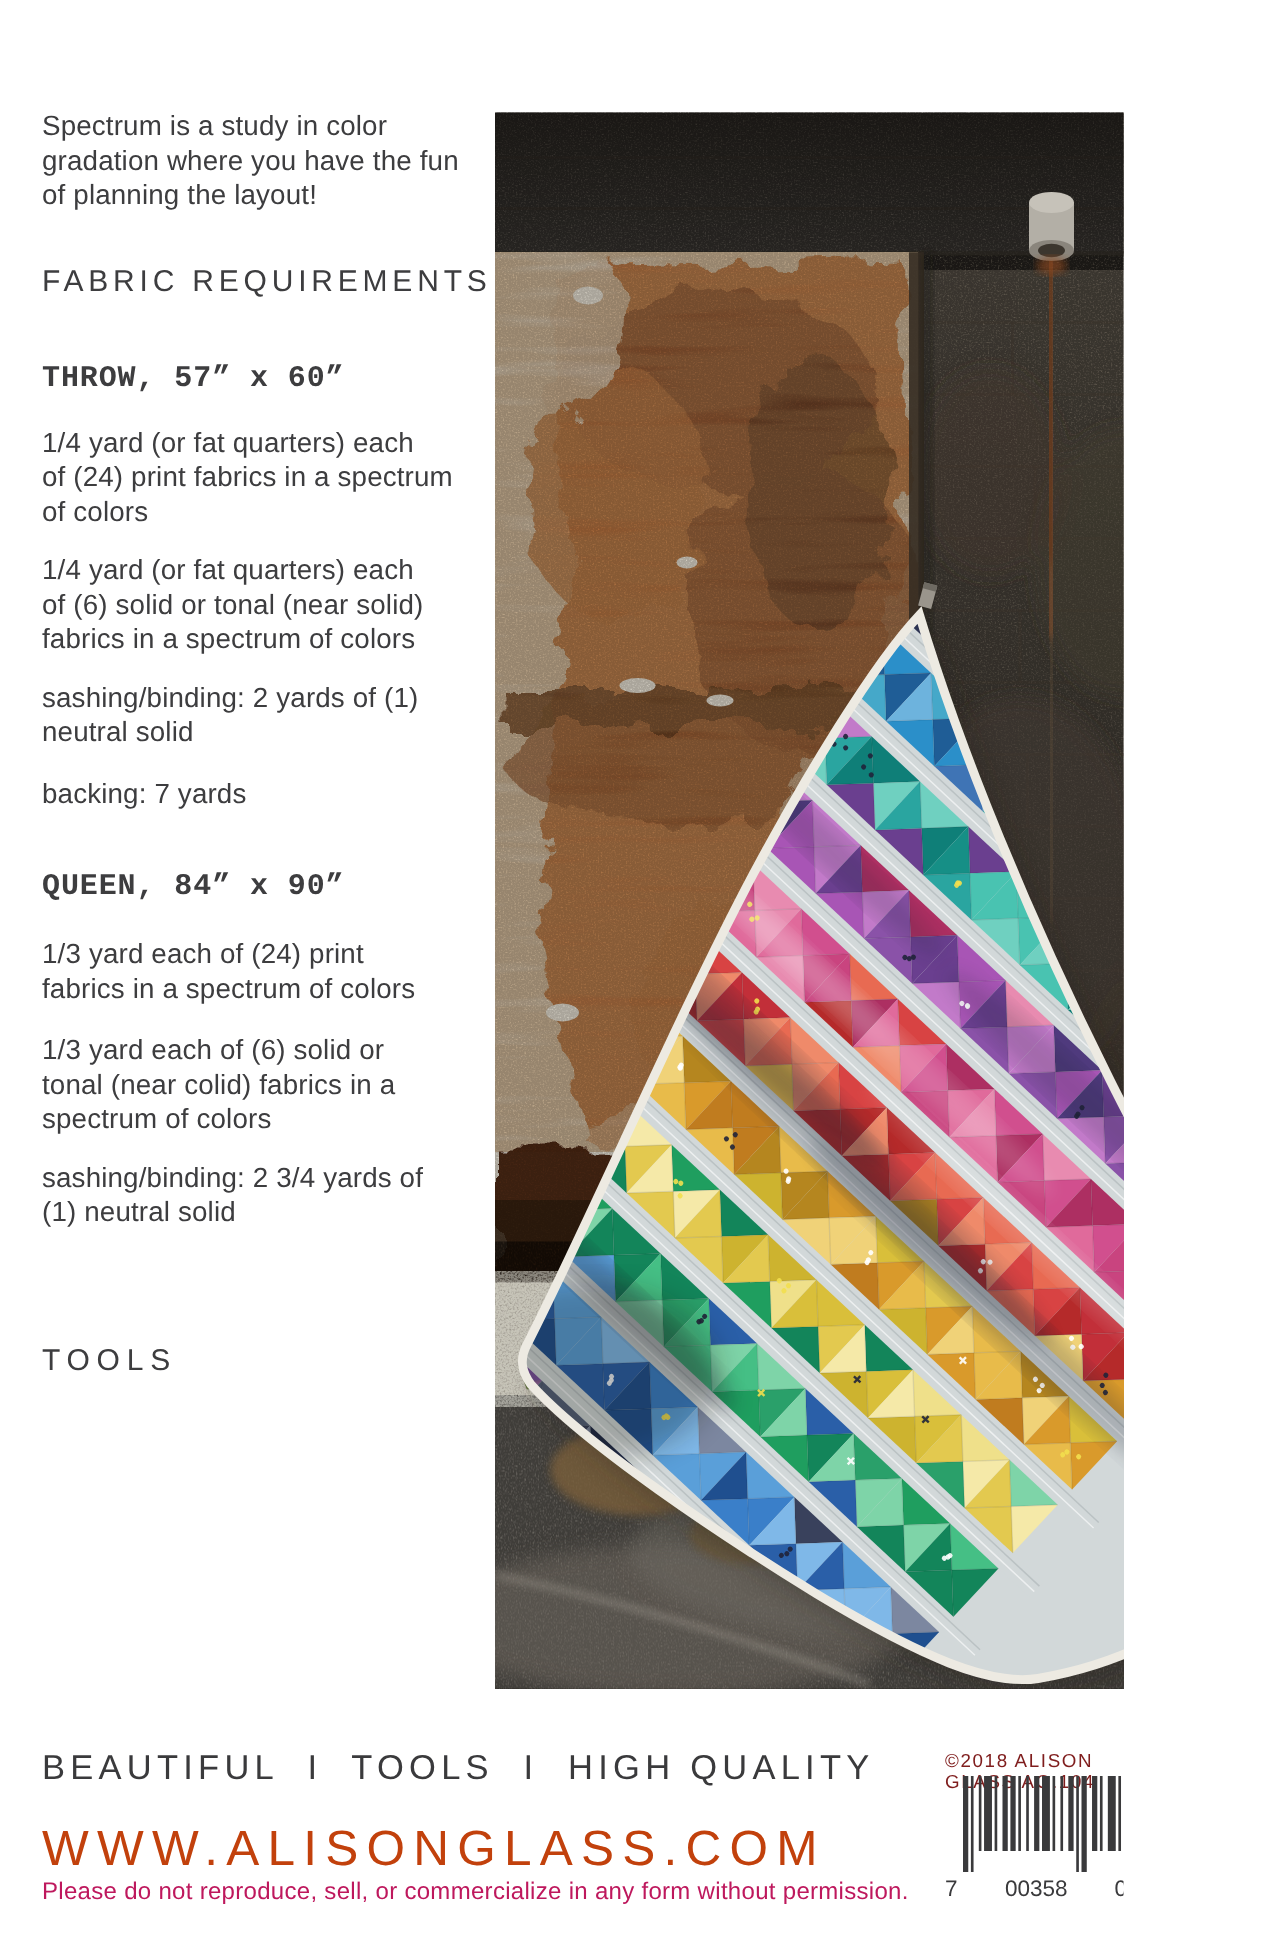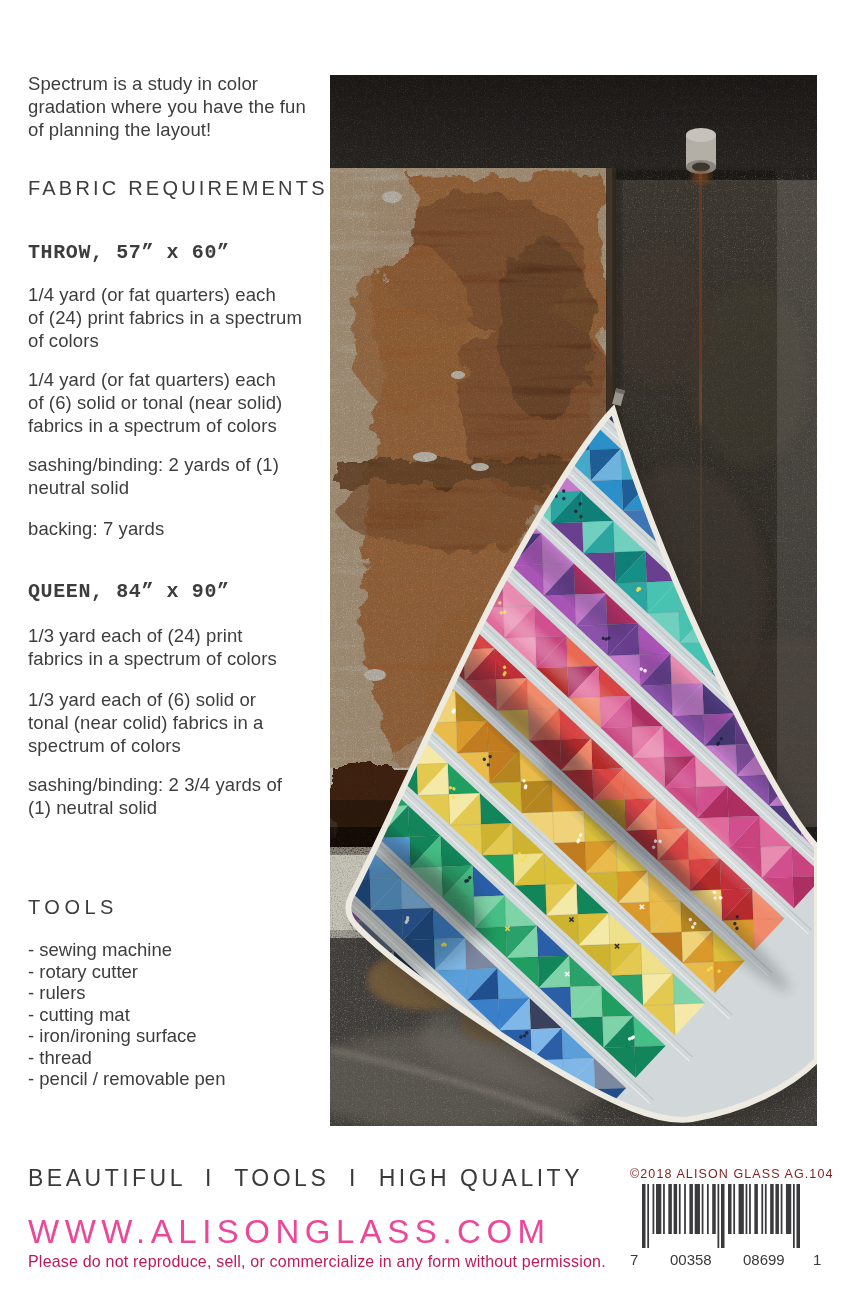--- a/index.html
+++ b/index.html
@@ -1,25 +1,25 @@
 <!DOCTYPE html>
 <html style="--ink: #3d3d3f; --wall: #756c5f; --door: #e4ded1; --rustMid: #b96a35; --rustDark: #7e3c1d; --rustDeep: #4a2410; --ground: #8d8880; --gravel: #9a9488; --weeds: #5f7040; --pipe: #b3afa6; --sashing: #d2d8d9; --binding: #edeae2;"><head>
 <meta charset="utf-8">
 <style>
   html,body{margin:0;padding:0;background:#ffffff;}
-  .page{position:relative;width:841px;height:1300px;background:#fff;overflow:hidden;
+  .page{position:relative;width:749px;height:1300px;background:#fff;overflow:hidden;
         font-family:"Liberation Sans","DejaVu Sans",sans-serif;color:var(--ink,#3d3d3f);}
   .abs{position:absolute;}
   .body-text{font-size:18.5px;line-height:23px;white-space:pre-line;letter-spacing:.1px;}
   .h-track{font-size:20px;letter-spacing:3.2px;font-weight:400;}
   .h-bold{font-size:20px;font-weight:700;letter-spacing:.6px;font-family:Liberation Mono, monospace;}
   .tools-item{font-size:18.5px;line-height:21.5px;}
   .foot-tag{font-size:23px;letter-spacing:3.5px;font-weight:400;white-space:pre;color:#3a3a3c;}
   .foot-sub{font-size:17.5px;letter-spacing:1.8px;color:#3a3a3c;}
-  .foot-web{font-size:33px;letter-spacing:5.5px;color:#ec4899;}
+  .foot-web{font-size:33px;letter-spacing:5.5px;color:#c2410c;}
   .foot-legal{font-size:16px;letter-spacing:.2px;color:#be185d;}
   .foot-copy{font-size:12.5px;letter-spacing:1.1px;color:#7f1d1d;}
   .barcode{position:absolute;left:630px;top:1184px;width:192px;height:86px;}
   .barcode .digit{position:absolute;font-size:15px;color:#3a3a3c;bottom:2px;}
   .photo-wrap{position:absolute;left:330px;top:75px;width:487px;height:1051px;}
   svg{display:block;}
 </style>
 </head>
 <body>
 
@@ -45,29 +45,20 @@
   <div class="abs h-bold" style="left:28px;top:580px;">QUEEN, 84” x 90”</div>
   <div class="abs body-text" style="left:28px;top:624px;width:320px;">1/3 yard each of (24) print
 fabrics in a spectrum of colors</div>
   <div class="abs body-text" style="left:28px;top:688px;width:320px;">1/3 yard each of (6) solid or
 tonal (near colid) fabrics in a
 spectrum of colors</div>
   <div class="abs body-text" style="left:28px;top:773px;width:320px;">sashing/binding: 2 3/4 yards of
 (1) neutral solid</div>
 
   <div class="abs h-track" style="left:28px;top:896px;letter-spacing:4.5px;">TOOLS</div>
-  <div class="abs" style="left:28px;top:939px;">
-    <div class="tools-item">- sewing machine</div>
-    <div class="tools-item">- rotary cutter</div>
-    <div class="tools-item">- rulers</div>
-    <div class="tools-item">- cutting mat</div>
-    <div class="tools-item">- iron/ironing surface</div>
-    <div class="tools-item">- thread</div>
-    <div class="tools-item">- pencil / removable pen</div>
-  </div>
 
   <div class="photo-wrap">
     <svg id="photo-svg" width="487" height="1051" viewBox="0 0 487 1051">
       <defs>
         <filter id="grain" x="-10%" y="-10%" width="120%" height="120%">
           <feTurbulence type="fractalNoise" baseFrequency="0.9" numOctaves="2" seed="3" result="n"></feTurbulence>
           <feColorMatrix in="n" type="matrix" values="0 0 0 0 0  0 0 0 0 0  0 0 0 0 0  0.9 0.9 0.9 0 -0.35"></feColorMatrix>
         </filter>
         <filter id="grainW" x="-10%" y="-10%" width="120%" height="120%">
           <feTurbulence type="fractalNoise" baseFrequency="0.8" numOctaves="2" seed="9" result="n"></feTurbulence>

